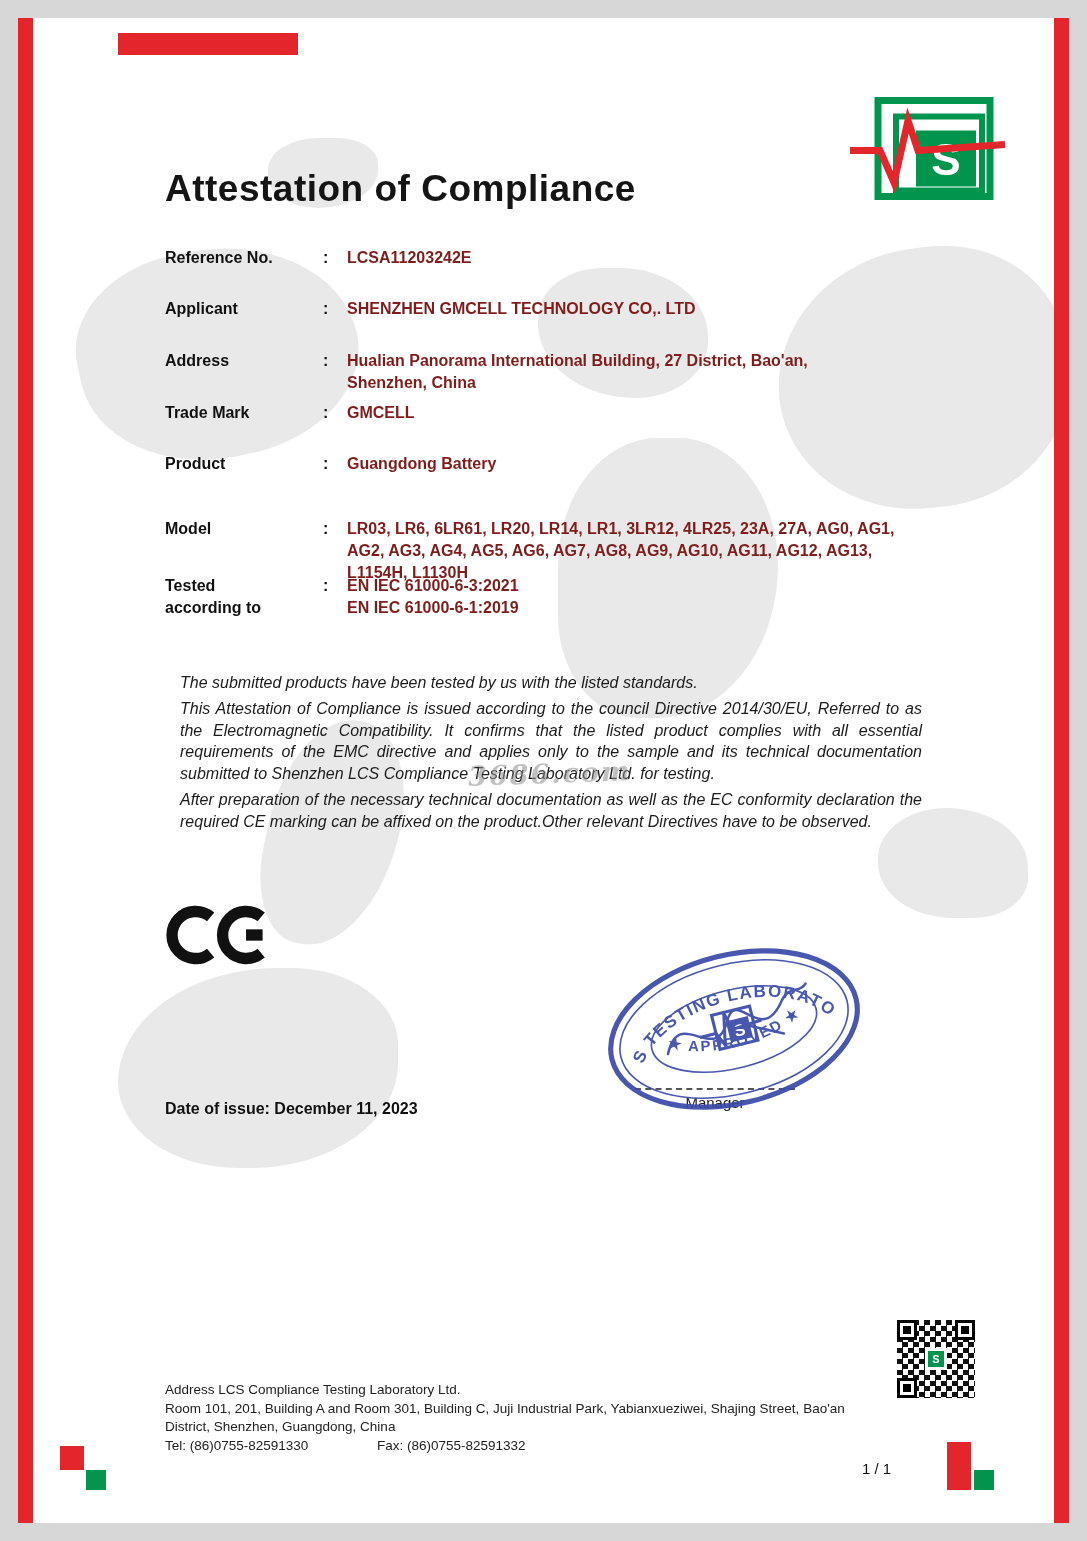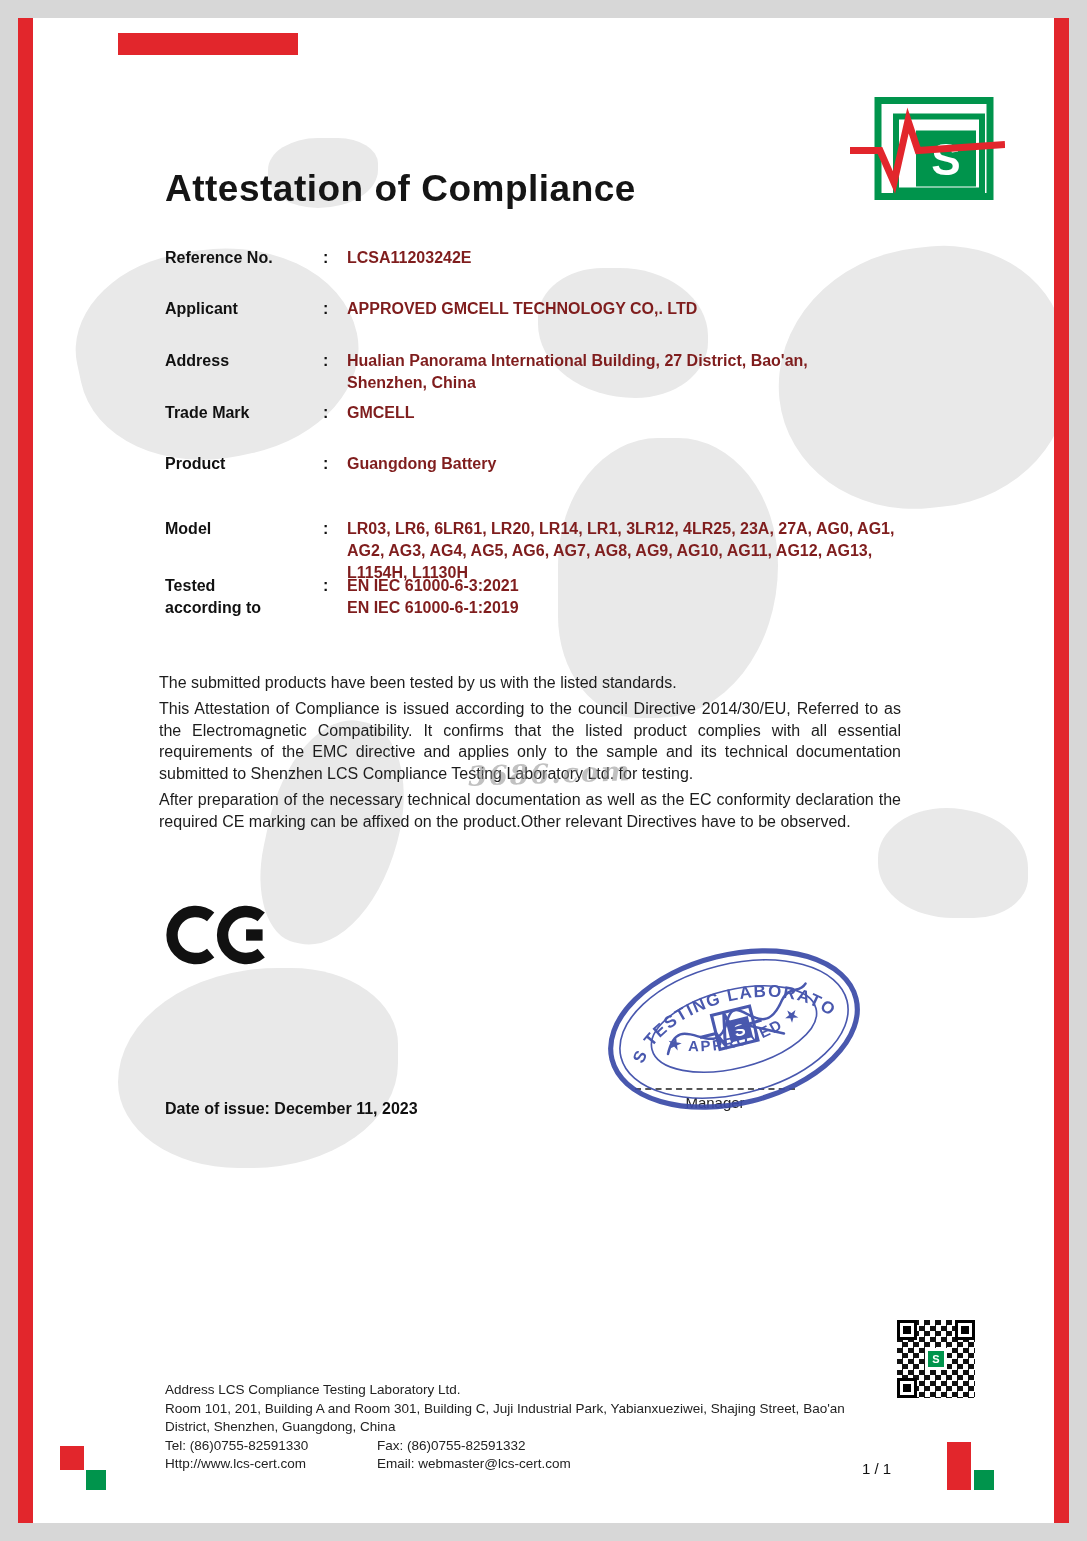--- a/index.html
+++ b/index.html
@@ -27,21 +27,21 @@
   .title{position:absolute;left:147px;top:150px;font-size:37px;font-weight:800;color:#151515;letter-spacing:.5px;}
 
   
   .fields{position:absolute;left:147px;top:222px;width:742px;}
   .frow{position:absolute;left:0;width:742px;display:grid;grid-template-columns:158px 24px 1fr;column-gap:0;}
   .flabel{font-weight:700;font-size:16px;color:#111;line-height:22px;white-space:pre-line;}
   .fcolon{font-weight:700;font-size:16px;color:#111;line-height:22px;}
   .fvalue{font-weight:700;font-size:16px;color:#7f1d1d;line-height:22px;white-space:pre-line;}
 
   
-  .paras{position:absolute;left:141px;top:654px;width:742px;}
+  .paras{position:absolute;left:162px;top:654px;width:742px;font-style:italic;}
   .paras p{margin:0 0 4px 0;font-size:16px;line-height:21.8px;color:#1c1c1c;text-align:justify;}
 
   .watermark{position:absolute;left:450px;top:740px;font-family:"DejaVu Serif", serif;font-style:italic;font-weight:700;font-size:27px;color:#8f8f8f;opacity:.55;transform:rotate(-2deg);z-index:2;letter-spacing:2px;}
 
   .ce{position:absolute;left:147px;top:878px;width:122px;height:78px;}
 
   .date-line{position:absolute;left:147px;top:1082px;font-size:16px;font-weight:700;color:#111;}
 
   .manager{position:absolute;left:612px;top:1070px;width:170px;text-align:center;z-index:1;}
   .manager .sig-line{border-top:2px dashed #555;width:160px;margin:0 auto;}
@@ -104,21 +104,21 @@
 
       <div class="fields">
         <div class="frow" style="top:7px">
           <div class="flabel">Reference No.</div>
           <div class="fcolon">:</div>
           <div class="fvalue">LCSA11203242E</div>
         </div>
         <div class="frow" style="top:58px">
           <div class="flabel">Applicant</div>
           <div class="fcolon">:</div>
-          <div class="fvalue">APPROVED GMCELL TECHNOLOGY CO,. LTD</div>
+          <div class="fvalue">SHENZHEN GMCELL TECHNOLOGY CO,. LTD</div>
         </div>
         <div class="frow" style="top:110px">
           <div class="flabel">Address</div>
           <div class="fcolon">:</div>
           <div class="fvalue">Hualian Panorama International Building, 27 District, Bao'an,
 Shenzhen, China</div>
         </div>
         <div class="frow" style="top:162px">
           <div class="flabel">Trade Mark</div>
           <div class="fcolon">:</div>
@@ -199,22 +199,18 @@
       </div>
 
       <div class="footer">
         <div>Address LCS Compliance Testing Laboratory Ltd.</div>
         <div class="addr">Room 101, 201, Building A and Room 301, Building C, Juji Industrial Park, Yabianxueziwei, Shajing Street, Bao'an
 District, Shenzhen, Guangdong, China</div>
         <div class="cols">
           <div class="c1">Tel: (86)0755-82591330</div>
           <div>Fax: (86)0755-82591332</div>
         </div>
-        <div class="cols">
-          <div class="c1">Http://www.lcs-cert.com</div>
-          <div>Email: webmaster@lcs-cert.com</div>
-        </div>
       </div>
       <div class="pagenum">1 / 1</div>
 
     </div>
   </div>
 </div>
 
 </body></html>

